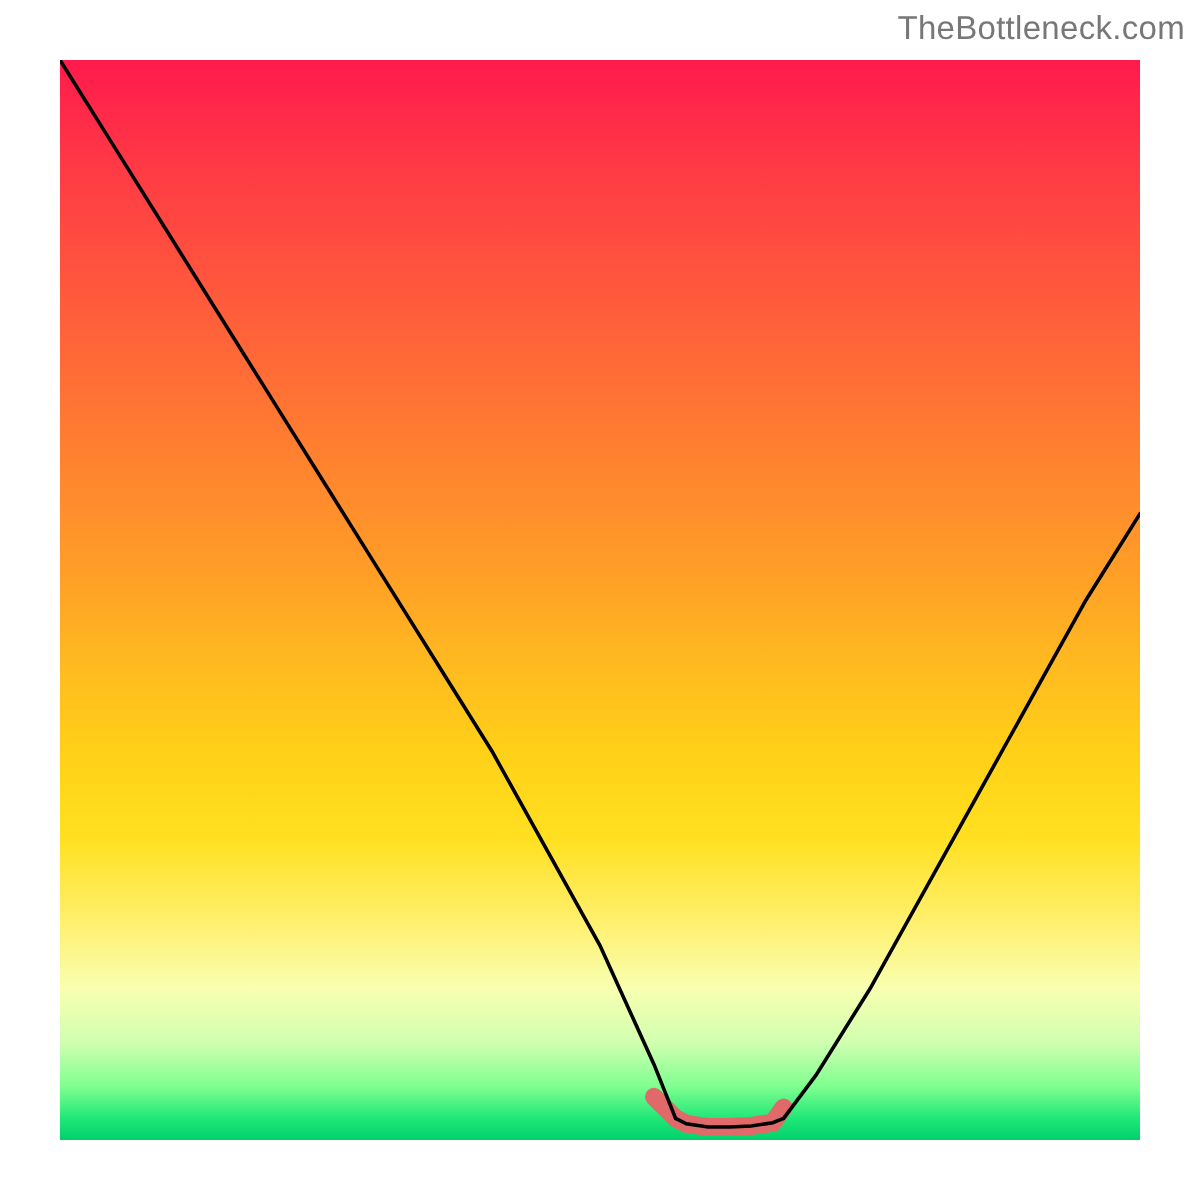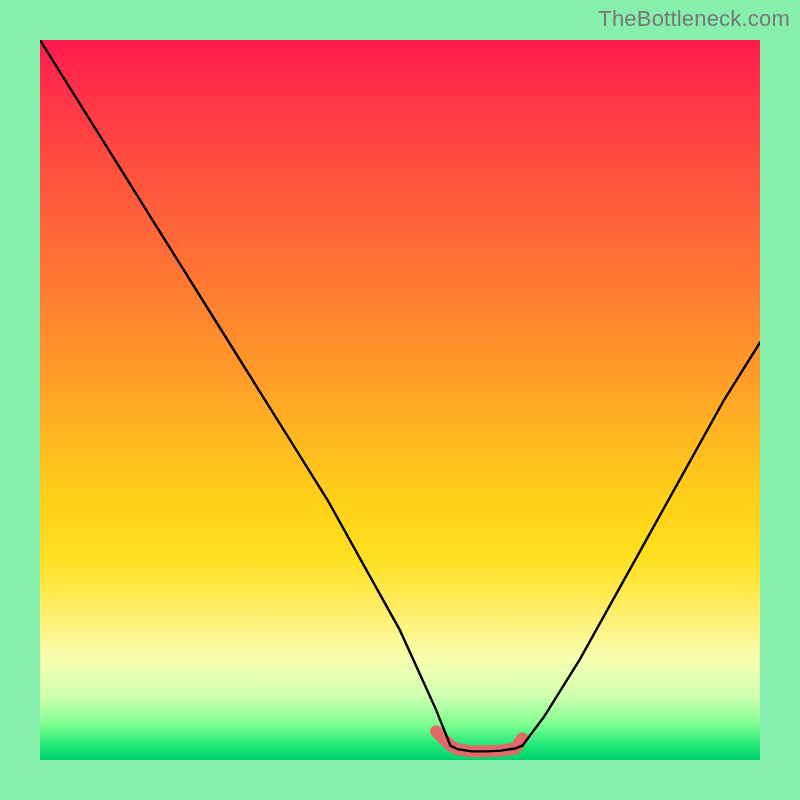--- a/index.html
+++ b/index.html
@@ -8,21 +8,21 @@
     width: 800px;
     height: 800px;
     overflow: hidden;
     background: #000;
     font-family: Arial, Helvetica, sans-serif;
   }
   .frame {
     position: relative;
     width: 800px;
     height: 800px;
-    background: #86efac;
+    background: #ffffff;
   }
   .plot-area {
     position: absolute;
     left: 40px;
     top: 40px;
     width: 720px;
     height: 720px;
     background: linear-gradient(
       to bottom,
       #ff1a4d 0%,

